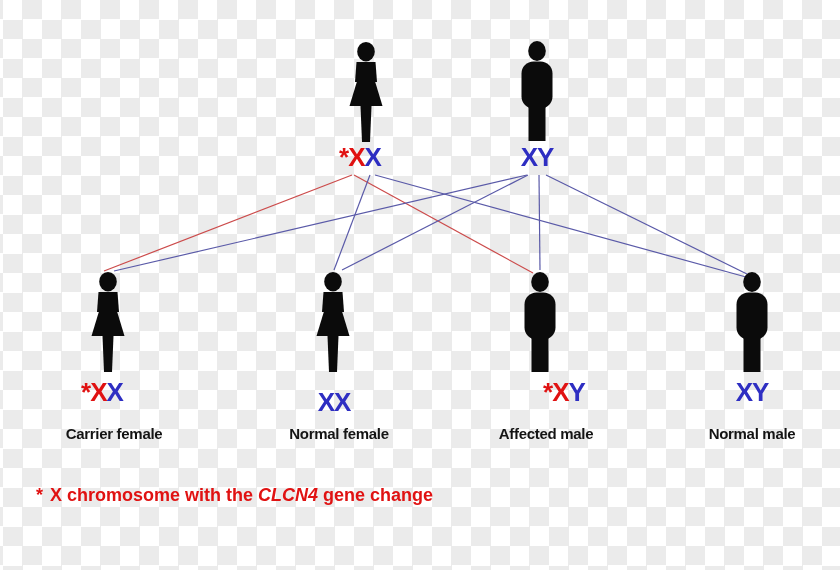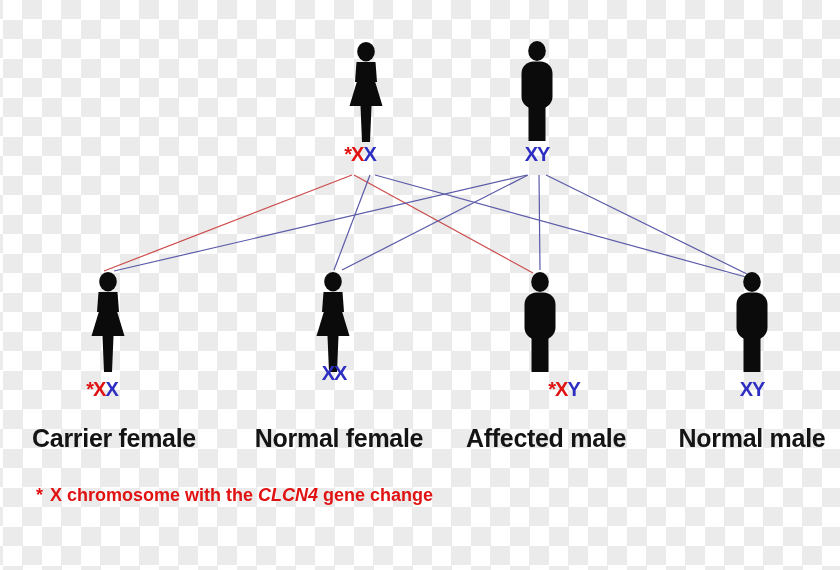--- a/index.html
+++ b/index.html
@@ -12,28 +12,28 @@
     background-size:39px 39px;
     background-position:3px 0;
     font-family:"Liberation Sans", sans-serif;
   }
   .lines-svg{position:absolute;left:0;top:0;width:840px;height:570px;pointer-events:none;}
   .person{position:absolute;width:36px;height:100px;}
   .person svg{width:100%;height:100%;display:block;}
   .sil{fill:var(--figure);}
   .geno{
     position:absolute;transform:translateX(-50%);
-    font-size:20px;font-weight:700;letter-spacing:-1px;
+    font-size:26px;font-weight:700;letter-spacing:-1px;
     white-space:nowrap;line-height:1;
   }
   .geno .red{color:var(--red);}
   .geno .blue{color:var(--blue);}
   .caption{
     position:absolute;transform:translateX(-50%);
-    font-size:25px;font-weight:700;letter-spacing:-0.3px;
+    font-size:15px;font-weight:700;letter-spacing:-0.3px;
     color:var(--caption);white-space:nowrap;line-height:1;text-align:center;
   }
   .legend{
     position:absolute;left:36px;top:483px;
     font-size:18px;font-weight:700;line-height:25px;white-space:nowrap;
   }
   .legend .marker{display:inline-block;width:14px;}
   .legend .gene{font-style:italic;}
   .legend-row.red-row{color:var(--red);}
   .legend-row.blue-row{color:var(--blue);}
@@ -106,21 +106,21 @@
   </div>
   <div class="person" style="left:734px;top:272px">
     <svg viewBox="0 0 36 100">
         <use class="sil" href="#male-sil"></use>
       </svg>
   </div>
 
   <div class="geno" style="left:102px;top:379px">
     <span class="red">*</span><span class="red">X</span><span class="blue">X</span>
   </div>
-  <div class="geno" style="left:334px;top:363px">
+  <div class="geno" style="left:334px;top:389px">
     <span class="blue"></span><span class="blue">X</span><span class="blue">X</span>
   </div>
   <div class="geno" style="left:564px;top:379px">
     <span class="red">*</span><span class="red">X</span><span class="blue">Y</span>
   </div>
   <div class="geno" style="left:752px;top:379px">
     <span class="blue"></span><span class="blue">X</span><span class="blue">Y</span>
   </div>
 
   <div class="caption" style="left:114px;top:426px">Carrier female</div>

